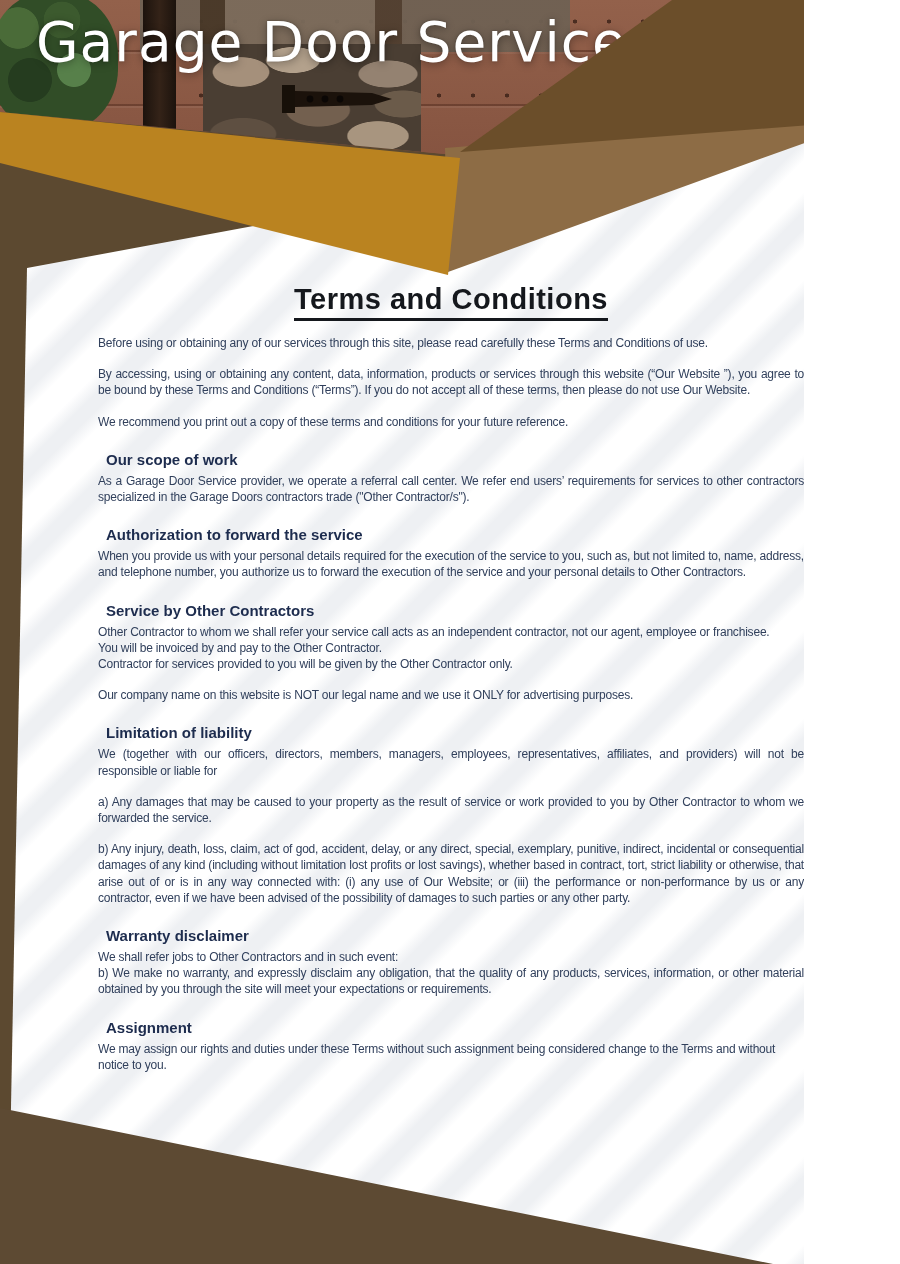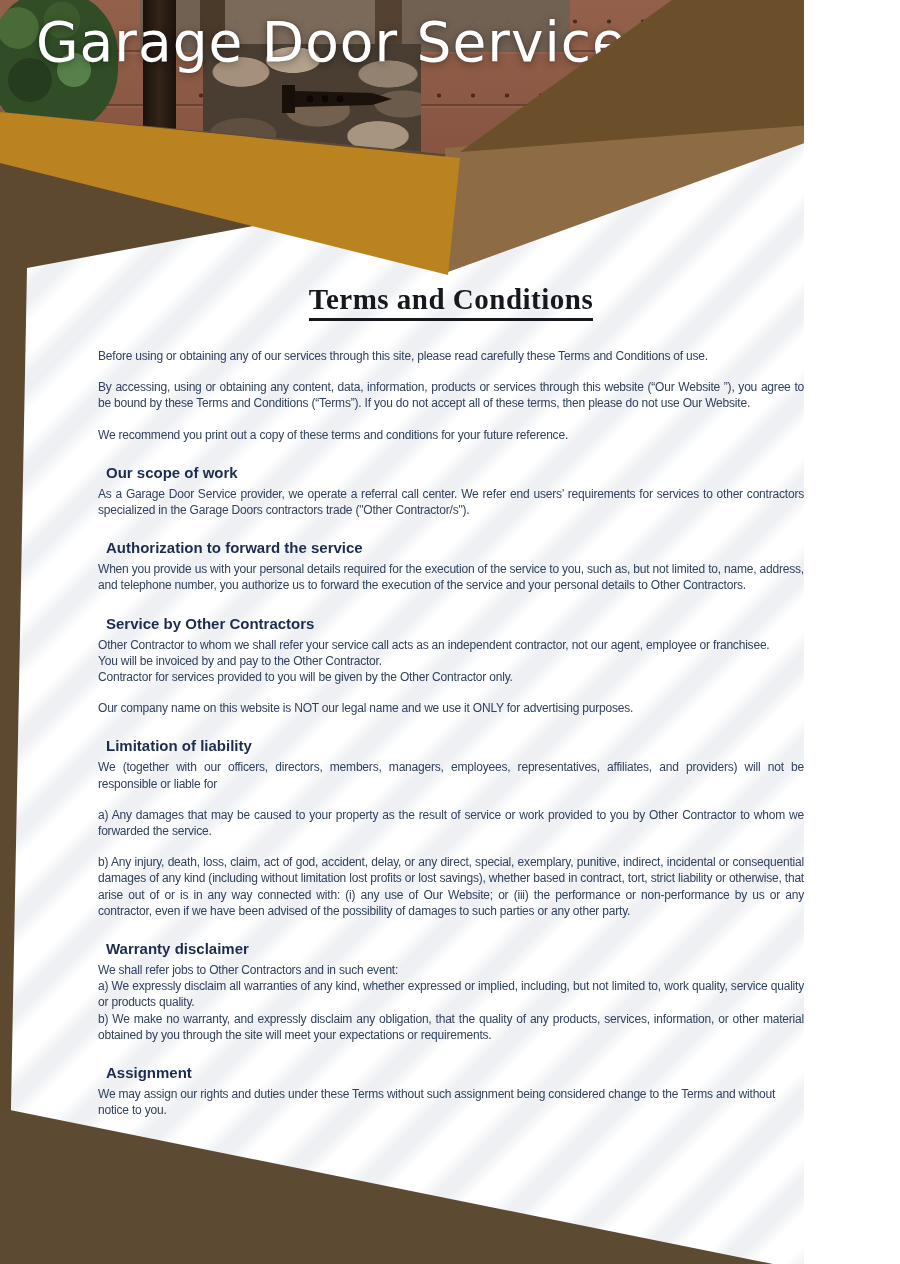--- a/index.html
+++ b/index.html
@@ -53,21 +53,21 @@
 
   
   .tri{position:absolute;left:0;top:0;width:900px;height:1264px;pointer-events:none;}
   .tri-medium{z-index:3;background:var(--c-medium,#8D6C45);clip-path:polygon(445px 148px, 890px 112px, 448px 272px);}
   .tri-dark{z-index:4;background:var(--c-dark,#6B4E2A);clip-path:polygon(672px 0, 900px 0, 900px 118px, 460px 152px);}
   .tri-gold{z-index:5;background:var(--c-gold,#BA8320);clip-path:polygon(0 112px, 460px 158px, 448px 275px, 0 163px);}
   .tri-bottom{z-index:6;background:var(--c-bottom,#5D4A33);clip-path:polygon(0 1108px, 773px 1264px, 0 1264px);}
 
   
   .content{position:absolute;left:98px;top:0;width:706px;z-index:7;}
-  .doc-title{margin:283px 0 32px;text-align:center;font-family:Liberation Serif, serif;
+  .doc-title{margin:283px 0 19px;text-align:center;font-family:Liberation Sans, sans-serif;
     font-size:29px;font-weight:bold;letter-spacing:.5px;color:var(--c-title,#15181D);}
   .doc-title span{border-bottom:3px solid var(--c-title,#15181D);padding-bottom:3px;}
   .para{margin:15px 0 0;font-size:12px;line-height:16.2px;letter-spacing:-0.2px;color:var(--c-text,#31405C);}
   .para.justify{text-align:justify;}
   .para.tight{margin-top:0;}
   .sec-h{margin:21px 8px 0;font-size:15px;line-height:18px;font-weight:bold;color:var(--c-head,#1D2C4E);}
   .sec-h + .para{margin-top:4px;}
 </style>
 </head>
 <body>
@@ -116,20 +116,19 @@
         <p class="para justify">Other Contractor to whom we shall refer your service call acts as an independent contractor, not our agent, employee or franchisee.</p>
         <p class="para tight">You will be invoiced by and pay to the Other Contractor.</p>
         <p class="para tight">Contractor for services provided to you will be given by the Other Contractor only.</p>
         <p class="para">Our company name on this website is NOT our legal name and we use it ONLY for advertising purposes.</p>
         <div class="sec-h">Limitation of liability</div>
         <p class="para justify">We (together with our officers, directors, members, managers, employees, representatives, affiliates, and providers) will not be responsible or liable for</p>
         <p class="para justify">a) Any damages that may be caused to your property as the result of service or work provided to you by Other Contractor to whom we forwarded the service.</p>
         <p class="para justify">b) Any injury, death, loss, claim, act of god, accident, delay, or any direct, special, exemplary, punitive, indirect, incidental or consequential damages of any kind (including without limitation lost profits or lost savings), whether based in contract, tort, strict liability or otherwise, that arise out of or is in any way connected with: (i) any use of Our Website; or (iii) the performance or non-performance by us or any contractor, even if we have been advised of the possibility of damages to such parties or any other party.</p>
         <div class="sec-h">Warranty disclaimer</div>
         <p class="para">We shall refer jobs to Other Contractors and in such event:</p>
-        <p class="para justify tight">a) We expressly disclaim all warranties of any kind, whether expressed or implied, including, but not limited to, work quality, service quality or products quality.</p>
         <p class="para justify tight">b) We make no warranty, and expressly disclaim any obligation, that the quality of any products, services, information, or other material obtained by you through the site will meet your expectations or requirements.</p>
         <div class="sec-h">Assignment</div>
         <p class="para">We may assign our rights and duties under these Terms without such assignment being considered change to the Terms and without notice to you.</p>
       </div>
   </div>
 
 </div>
 
 </body></html>

